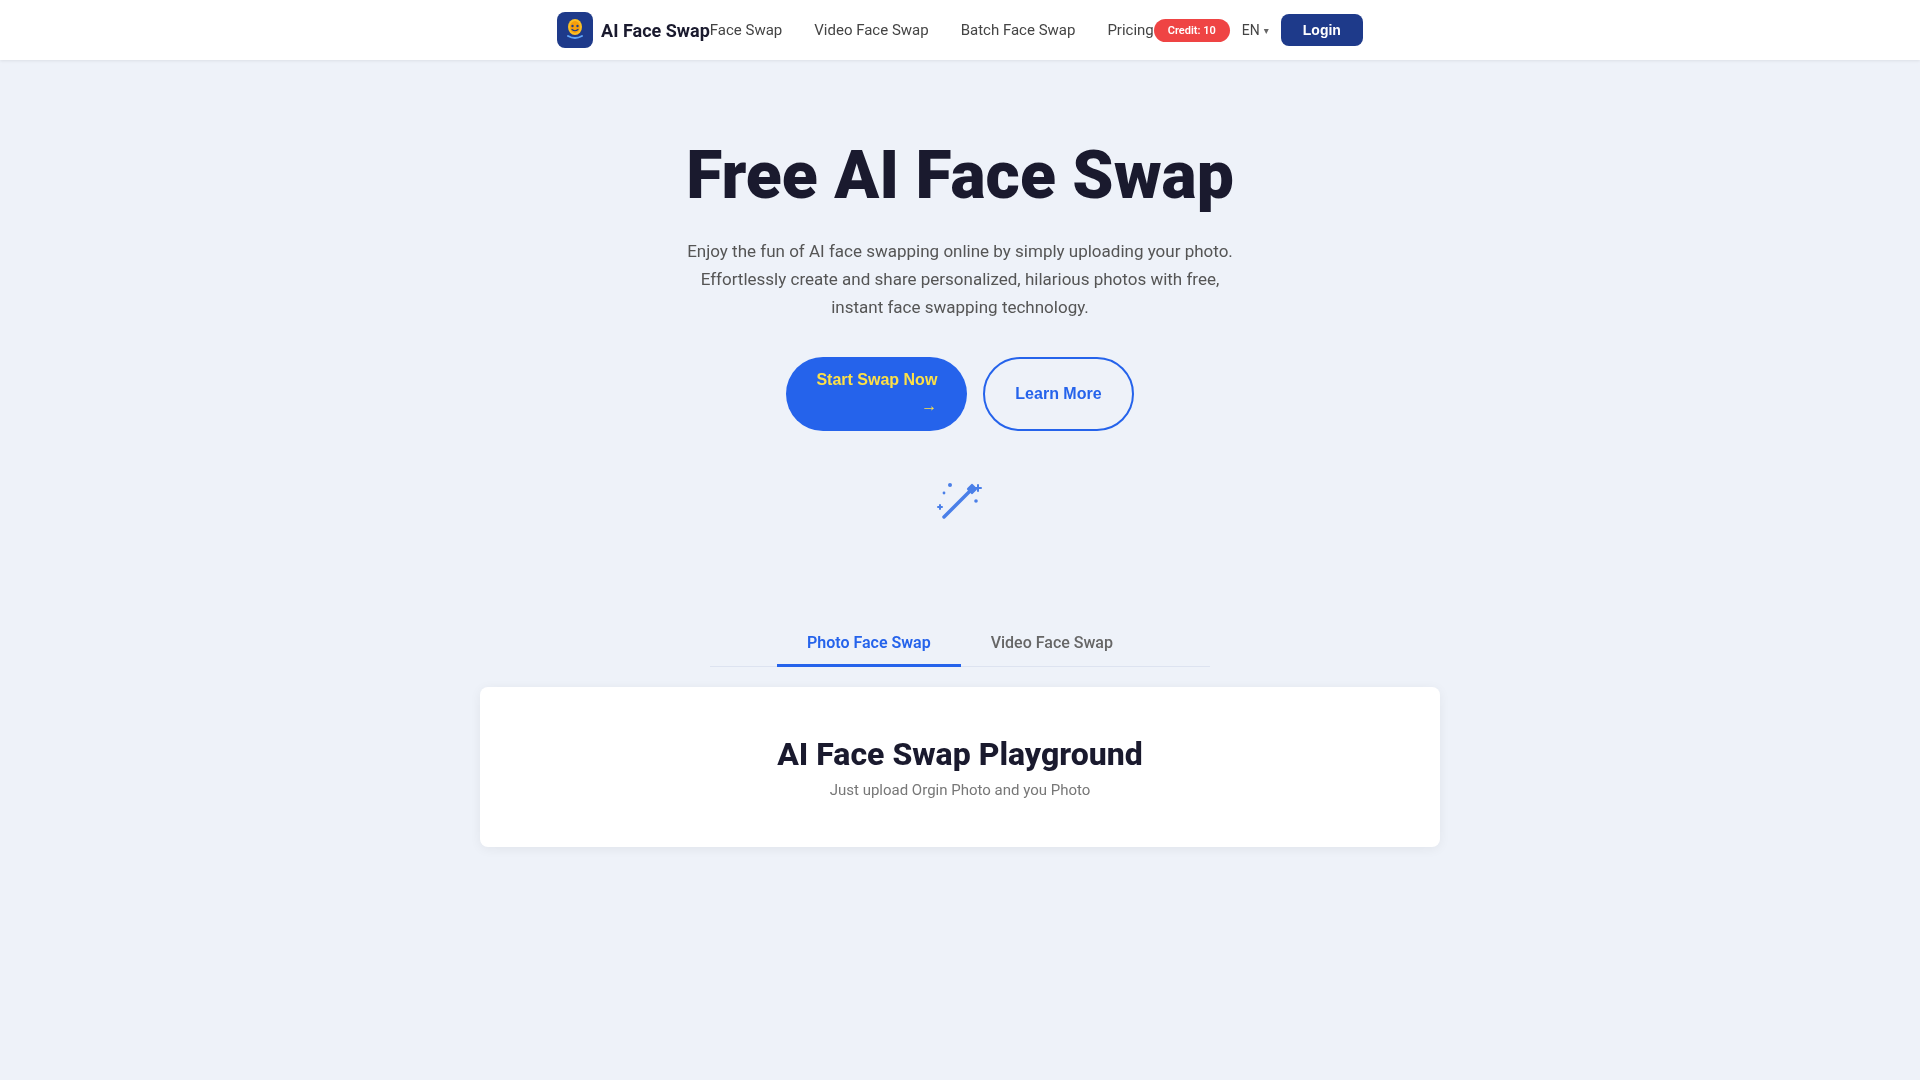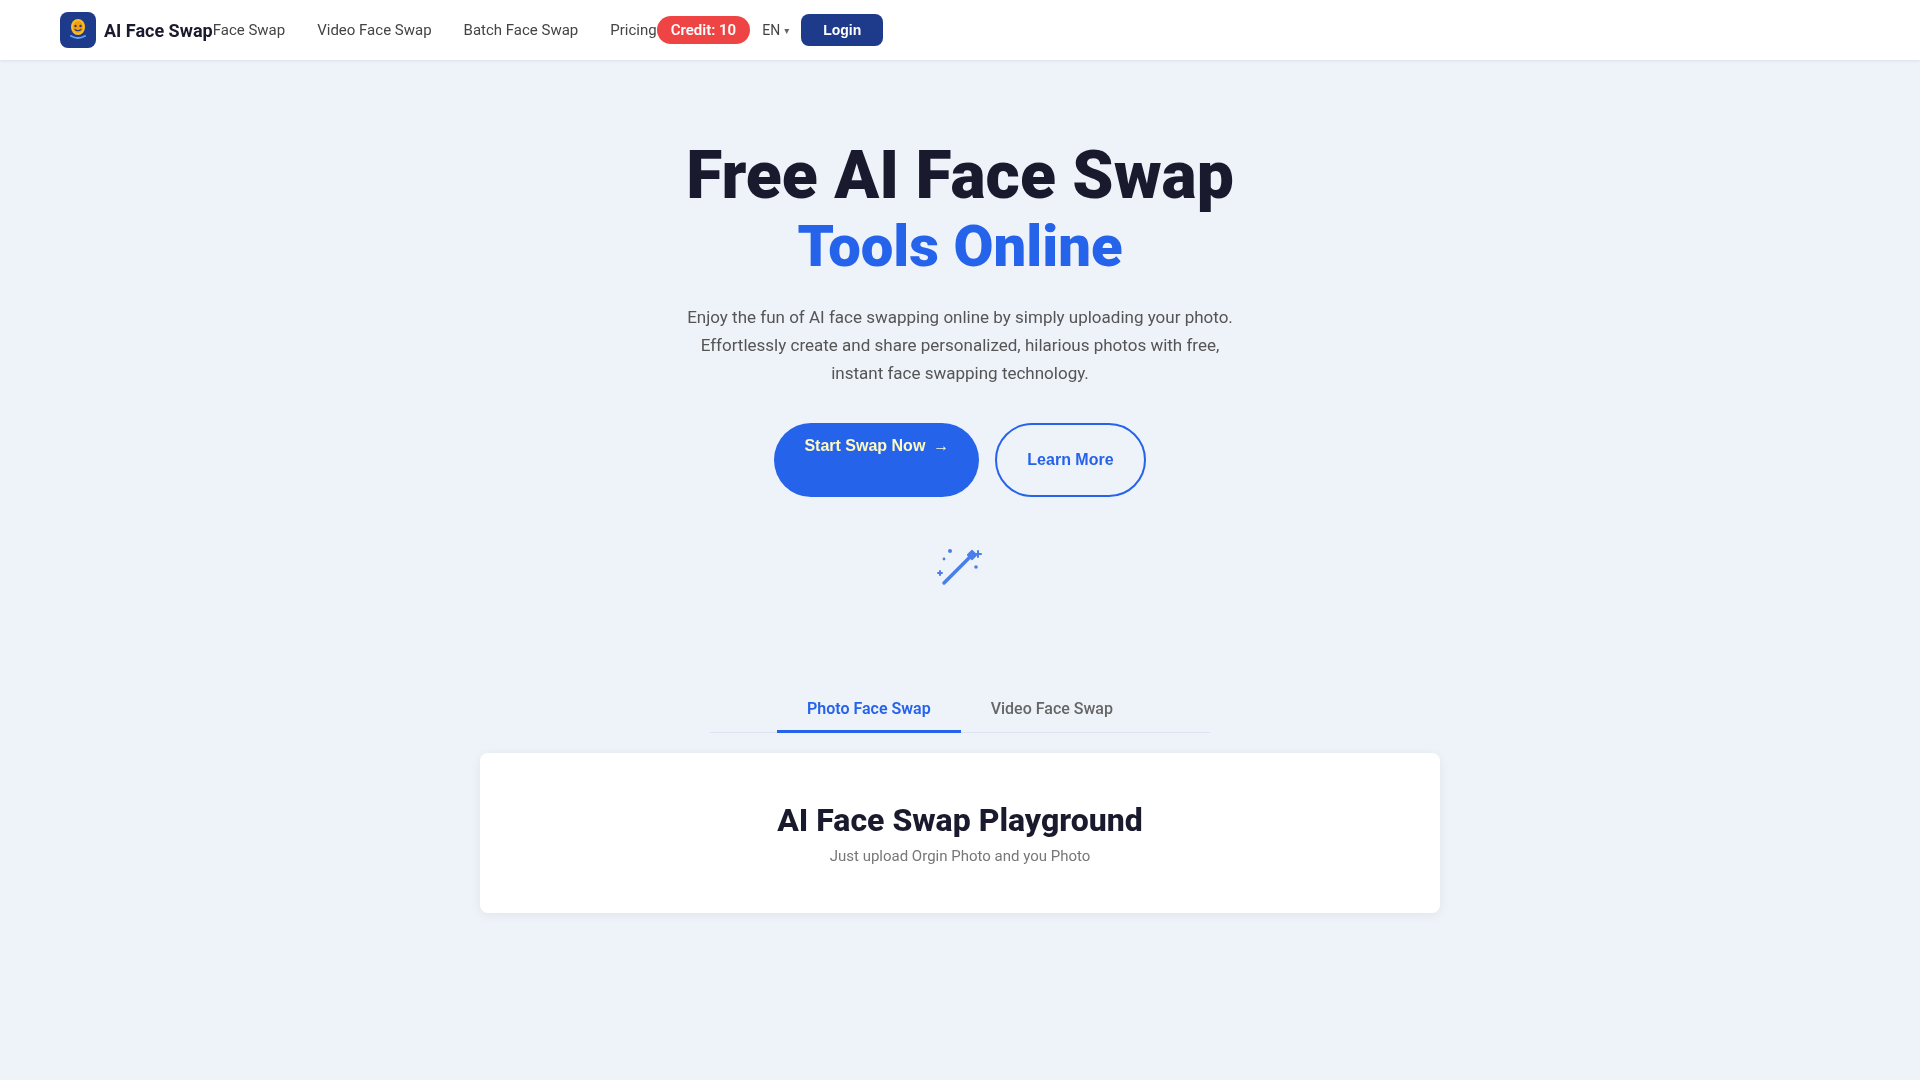--- a/index.html
+++ b/index.html
@@ -13,21 +13,21 @@
       min-height: 1080px;
       color: #1a1a2e;
     }
 
     
     nav {
       background: #ffffff;
       height: 60px;
       display: flex;
       align-items: center;
-      justify-content: flex-start;
+      justify-content: center;
       padding: 0 60px;
       box-shadow: 0 1px 3px rgba(0,0,0,0.08);
       position: sticky;
       top: 0;
       z-index: 100;
     }
     .nav-logo {
       display: flex;
       align-items: center;
       gap: 8px;
@@ -55,21 +55,21 @@
       cursor: pointer;
     }
     .nav-right {
       display: flex;
       align-items: center;
       gap: 12px;
     }
     .credit-badge {
       background: #ef4444;
       color: white;
-      font-size: 15px;
+      font-size: 11px;
       font-weight: 600;
       padding: 5px 14px;
       border-radius: 20px;
       cursor: pointer;
     }
     .lang-selector {
       display: flex;
       align-items: center;
       gap: 4px;
       font-size: 14px;
@@ -118,30 +118,31 @@
       margin-right: auto;
     }
     .hero-buttons {
       display: flex;
       justify-content: center;
       gap: 16px;
       margin-top: 36px;
     }
     .btn-primary {
       background: #2563eb;
-      color: #fef9c3;
+      color: #fde047;
       font-size: 16px;
       font-weight: 600;
       padding: 14px 30px;
       border-radius: 50px;
       border: none;
       cursor: pointer;
       display: flex;
-      align-items: flex-start;
+      align-items: flex-end;
       gap: 8px;
+      flex-direction: column;
     }
     .btn-secondary {
       background: transparent;
       color: #2563eb;
       font-size: 16px;
       font-weight: 600;
       padding: 26px 30px;
       border-radius: 50px;
       border: 2px solid #2563eb;
       cursor: pointer;
@@ -243,21 +244,20 @@
       <span>EN</span>
       <span class="chevron-down">▾</span>
     </div>
     <button class="login-btn">Login</button>
   </div>
 </nav>
 
 <section class="hero">
   <h1>
     <span class="hero-title-line1">Free AI Face Swap</span><br>
-    <span class="hero-title-line2">Tools Online</span>
   </h1>
   <p class="hero-subtitle">Enjoy the fun of AI face swapping online by simply uploading your photo. Effortlessly create and share personalized, hilarious photos with free, instant face swapping technology.</p>
   <div class="hero-buttons">
     <button class="btn-primary">
       <span>Start Swap Now</span>
       <span class="arrow-icon">→</span>
     </button>
     <button class="btn-secondary">Learn More</button>
   </div>
 

